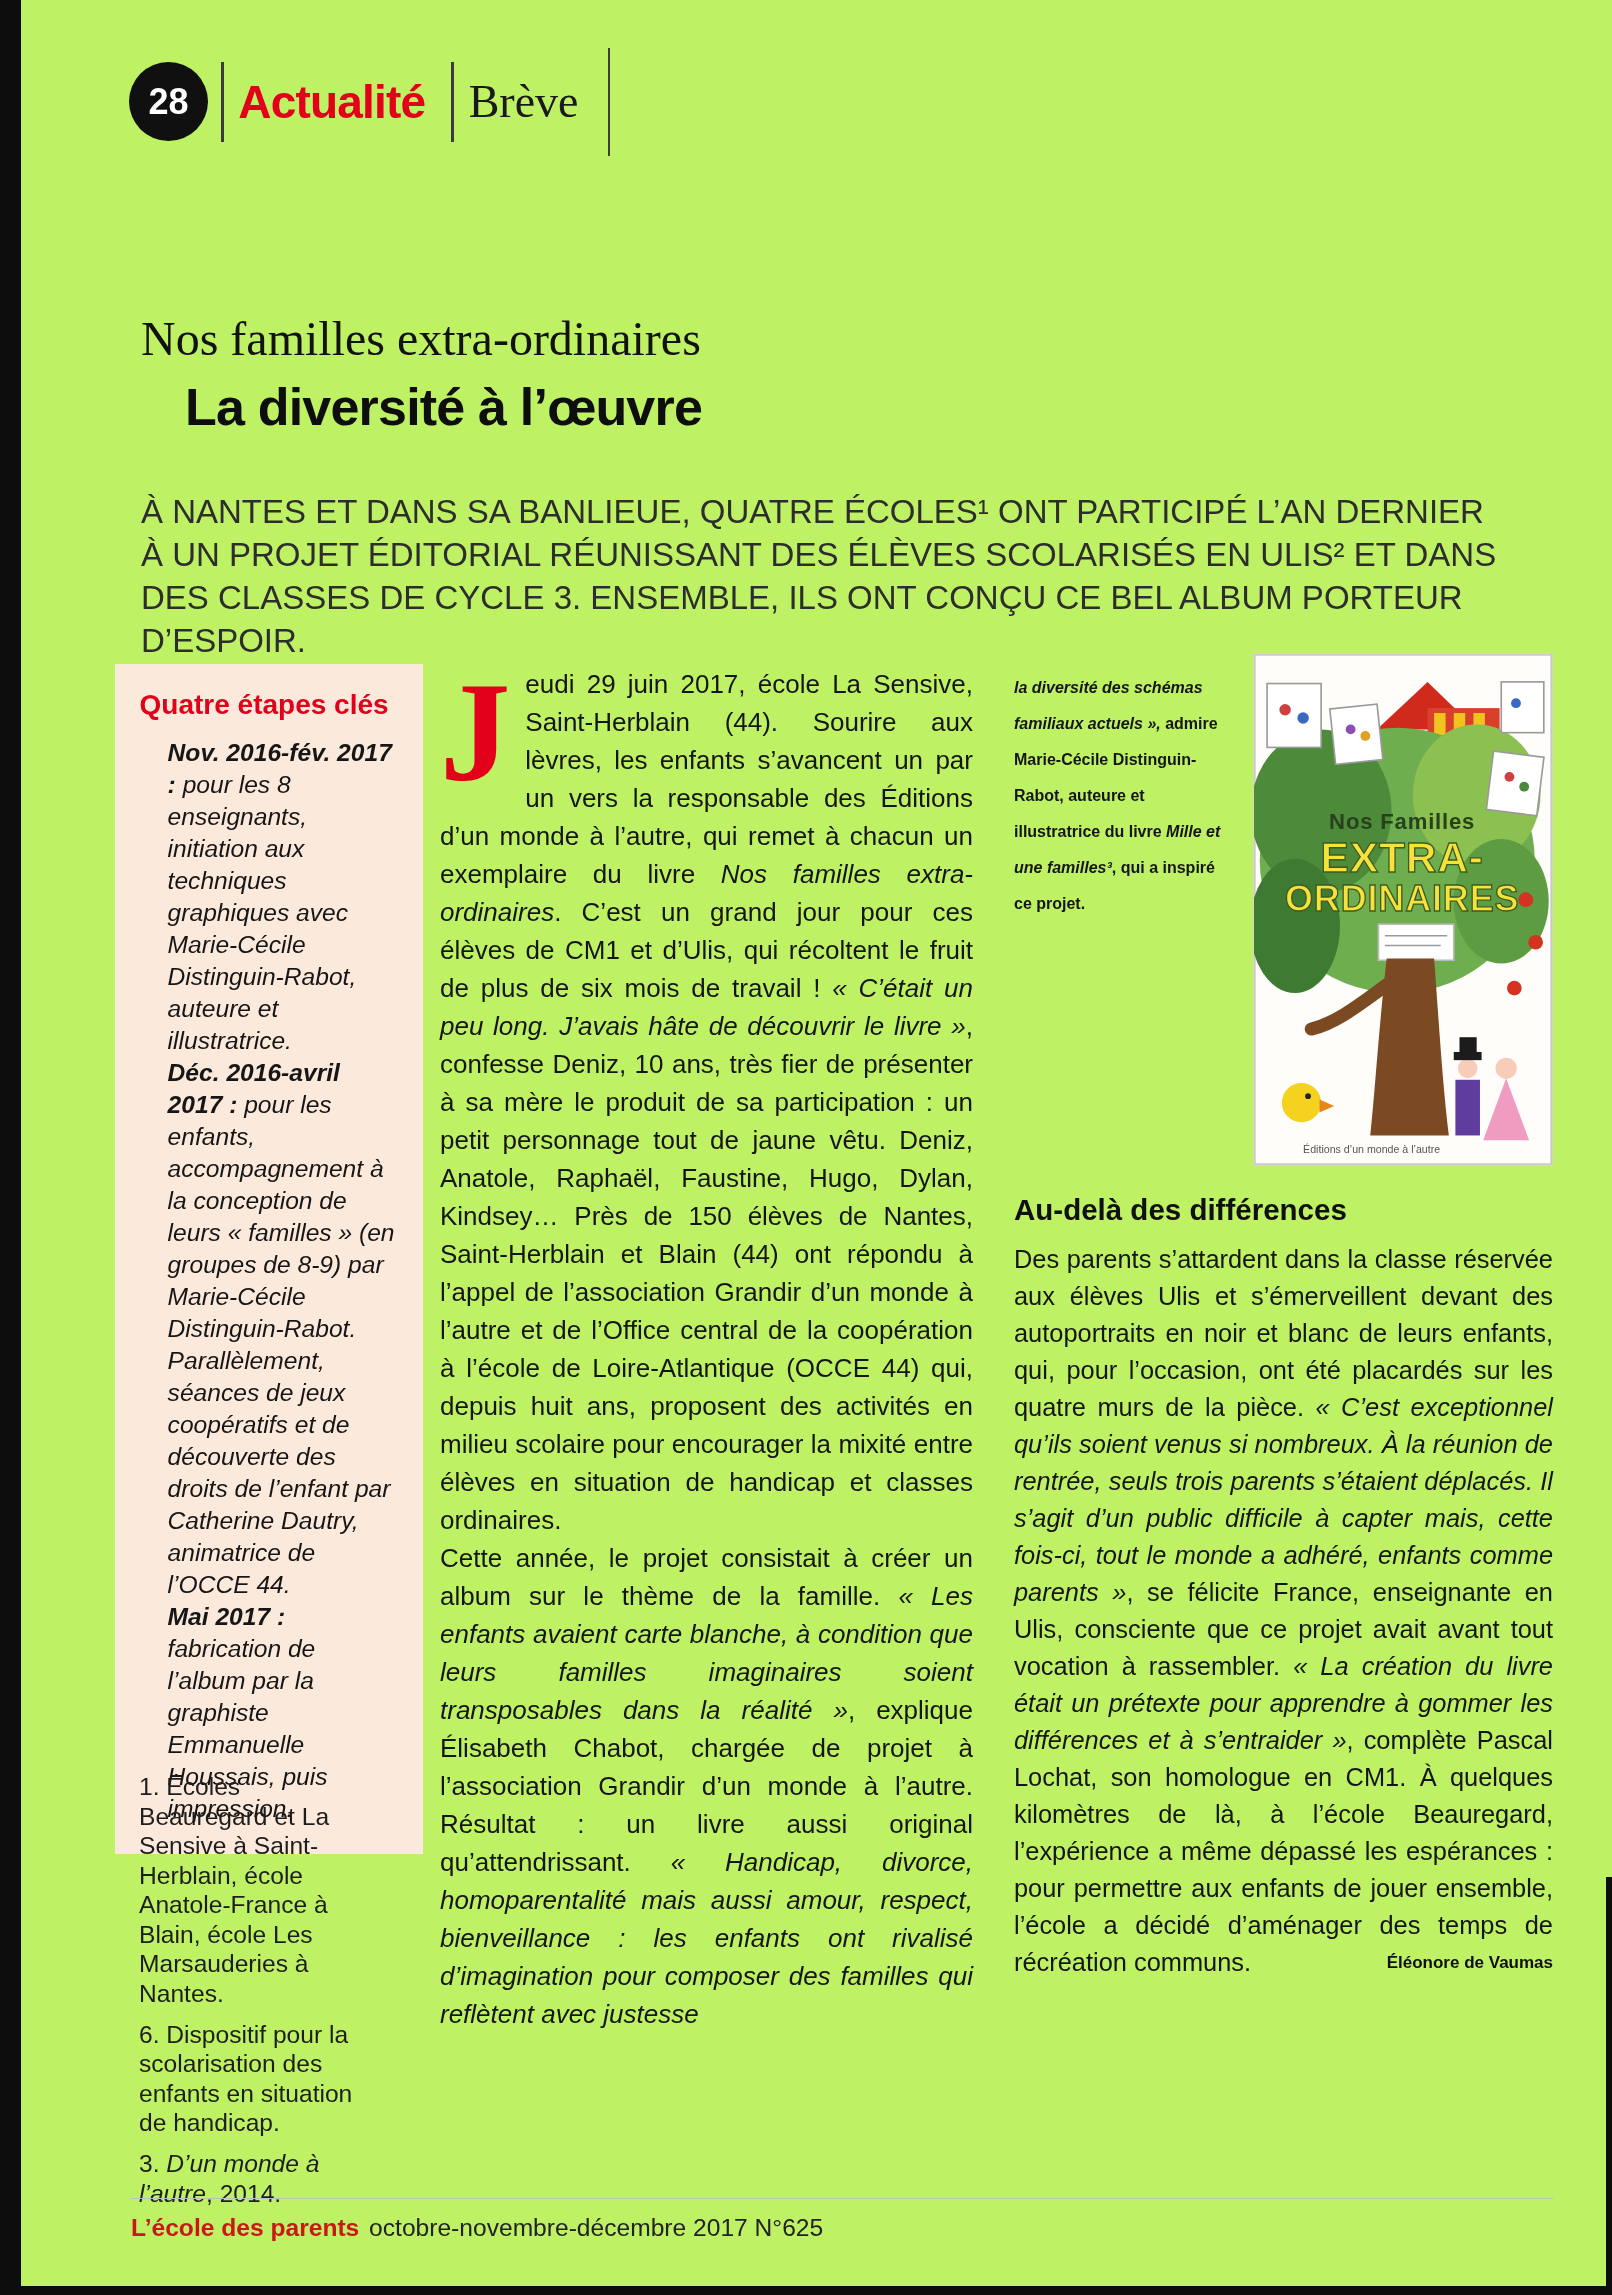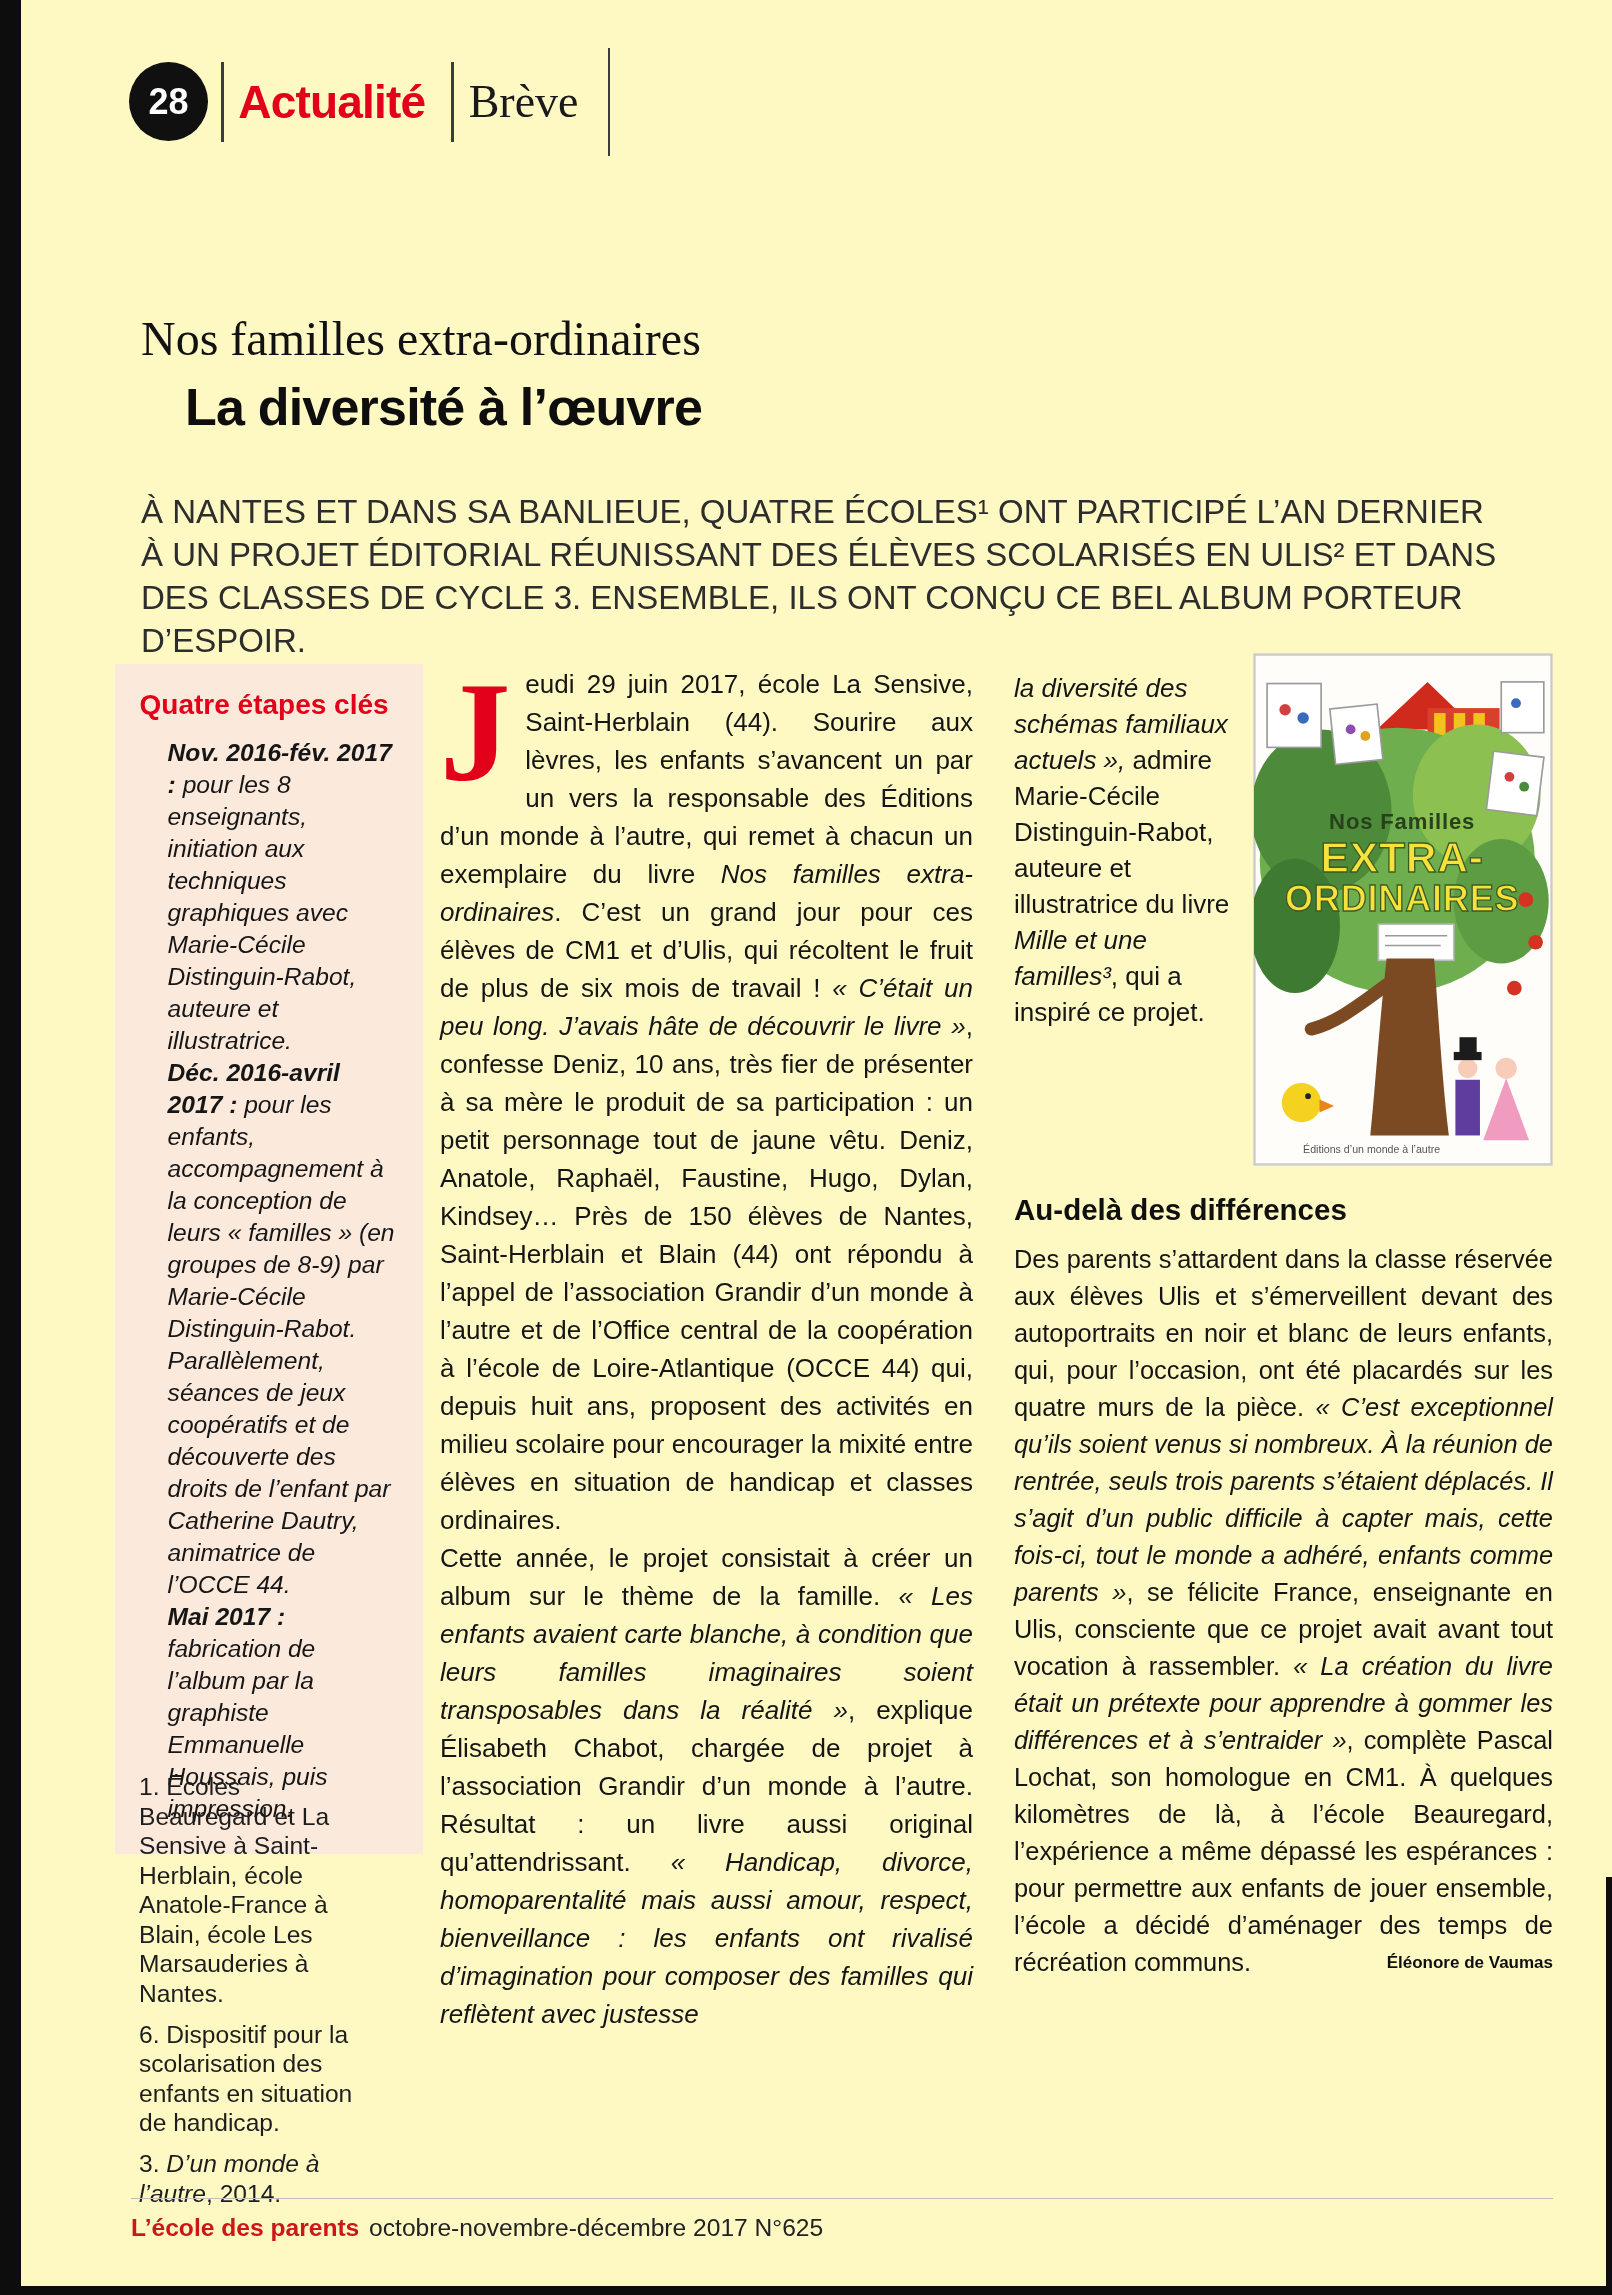--- a/index.html
+++ b/index.html
@@ -1,18 +1,18 @@
 <!DOCTYPE html>
 <html lang="fr" style="font-size:13px"><head>
 <meta charset="utf-8">
 <style>
   * { margin:0; padding:0; box-sizing:border-box; }
   html,body { background:#d8d6d2; }
   body { font-family:"Liberation Sans", sans-serif; }
-  .page { position:relative; width:1613px; height:2295px; background:#fef9c3; overflow:hidden; margin:0 auto; }
+  .page { position:relative; width:1613px; height:2295px; background:#bef264; overflow:hidden; margin:0 auto; }
 
   
   .scan-left   { position:absolute; left:0; top:0; width:21px; height:2295px; background:#0d0d0d; }
   .scan-bottom { position:absolute; left:0; top:2286px; width:1613px; height:9.8px; background:#0d0d0d; }
   .scan-right  { position:absolute; right:0; top:1877px; width:7.4px; height:419px; background:#0d0d0d; }
 
   
   .masthead { position:absolute; left:129px; top:59px; height:85px; display:flex; align-items:center; }
   .page-circle { width:79px; height:79px; background:#101010; border-radius:50%; color:#fff;
                  font-size:36px; font-weight:700; display:flex; align-items:center; justify-content:center; }
@@ -36,21 +36,21 @@
   .footnotes { position:absolute; left:139px; top:1772px; width:231px; font-size:24.6px; line-height:29.5px; color:#1d1d1d; }
   .footnote { margin-bottom:11.5px; }
 
   
   .col-main { position:absolute; left:440px; top:665px; width:533px; font-size:26px; line-height:38px;
               color:#151515; text-align:justify; }
   .dropcap { float:left; font-family:"Liberation Serif", serif; font-weight:700; font-size:141px;
              line-height:120px; color:#e2001a; padding:6.6px 14.8px 0 0; }
 
   
-  .col-narrow { position:absolute; left:1014px; top:670px; width:220px; font-size:26px; line-height:36px; color:#151515; }
+  .col-narrow { position:absolute; left:1014px; top:670px; width:220px; font-size:16px; line-height:36px; color:#151515;font-weight:bold; }
 
   
   .book { position:absolute; left:1254px; top:654px; width:298px; height:511px; box-shadow:0 0 0 0.8px #d7d4ce; background:#fff; }
   .book svg { width:100%; height:100%; display:block; }
 
   
   .subhead { position:absolute; left:1014px; top:1193px; font-size:29.5px; font-weight:700; color:#101010; }
   .col-right { position:absolute; left:1014px; top:1241px; width:539px; font-size:25.4px; line-height:37px;
                text-align:justify; color:#151515; }
   .byline { text-align:right; font-weight:700; margin-top:-37px; font-size:17px; color:#0f0f0f; }

